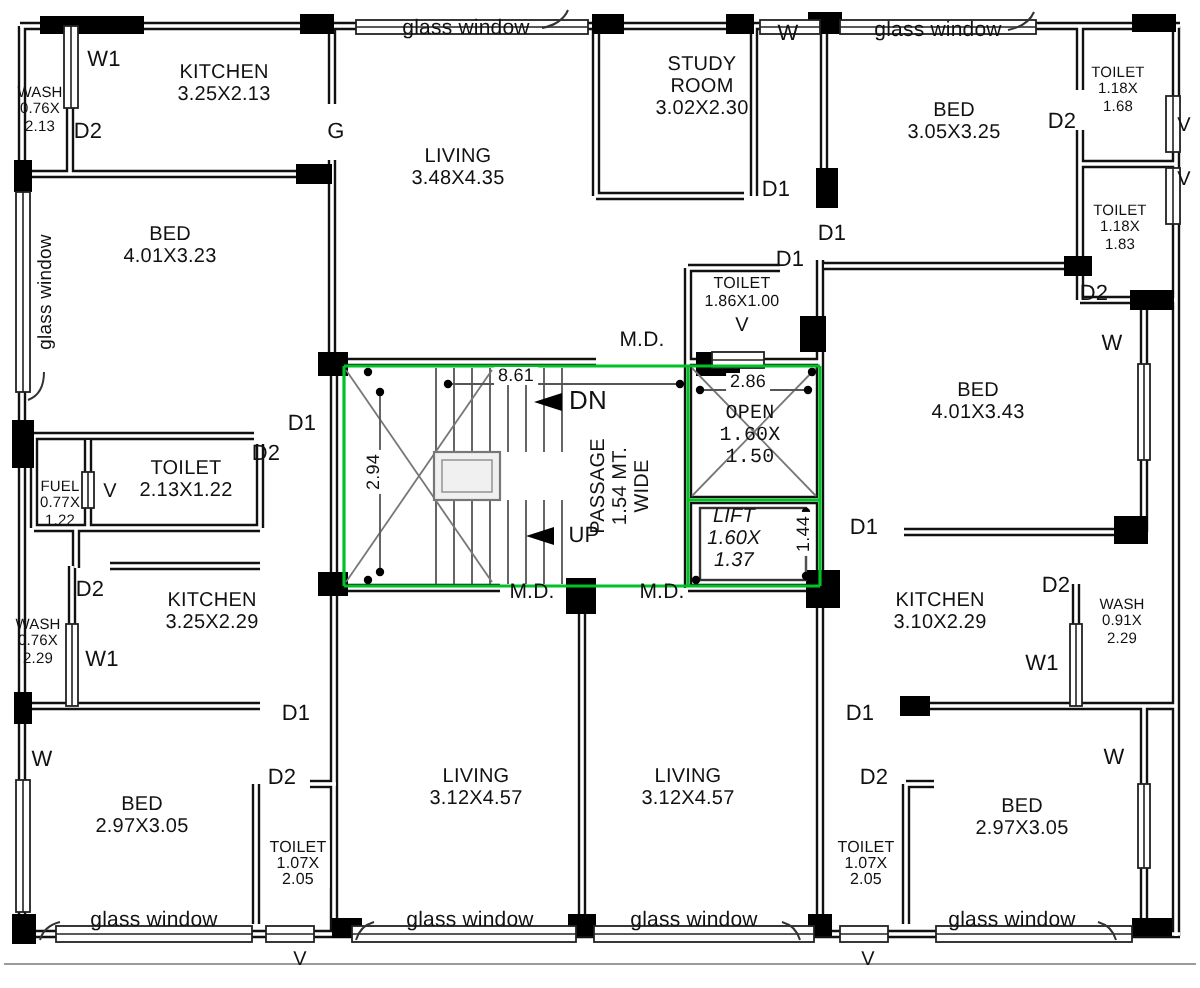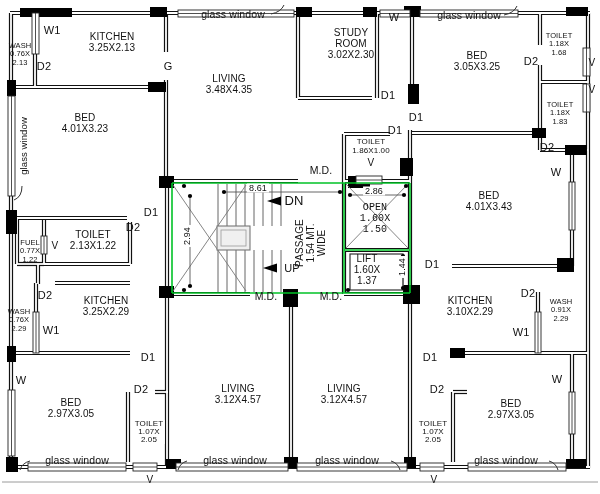--- a/index.html
+++ b/index.html
@@ -301,21 +301,21 @@
       <div class="lbl" style="left: 266px; top: 297px; font-size: 10.5px;">M.D.</div>
       <div class="lbl" style="left: 331px; top: 297px; font-size: 10.5px;">M.D.</div>
       <div class="lbl" style="left: 395px; top: 130px; font-size: 11px;">D1</div>
       <div class="lbl" style="left: 371px; top: 147px; font-size: 8px;">TOILET
 1.86X1.00</div>
       <div class="lbl" style="left: 371px; top: 163px; font-size: 10px;">V</div>
       <div class="lbl chip" style="left: 374px; top: 191px; font-size: 9px;">2.86</div>
       <div class="lbl" style="left: 375px; top: 219px; font-size: 10px; font-family: Liberation Mono, monospace;">OPEN
 1.60X
 1.50</div>
-      <div class="lbl" style="left: 367px; top: 270px; font-size: 10px;">LIFT
+      <div class="lbl" style="left: 367px; top: 270px; font-size: 10px; font-style: italic;">LIFT
 1.60X
 1.37</div>
       <div class="lbl rot chip" style="left: 402px; top: 267px; font-size: 9px;">1.44</div>
       <div class="lbl" style="left: 489px; top: 201px; font-size: 10px;">BED
 4.01X3.43</div>
       <div class="lbl" style="left: 556px; top: 172px; font-size: 11px;">W</div>
       <div class="lbl" style="left: 432px; top: 264px; font-size: 11px;">D1</div>
       <div class="lbl" style="left: 470px; top: 306px; font-size: 10px;">KITCHEN
 3.10X2.29</div>
       <div class="lbl" style="left: 528px; top: 293px; font-size: 11px;">D2</div>

